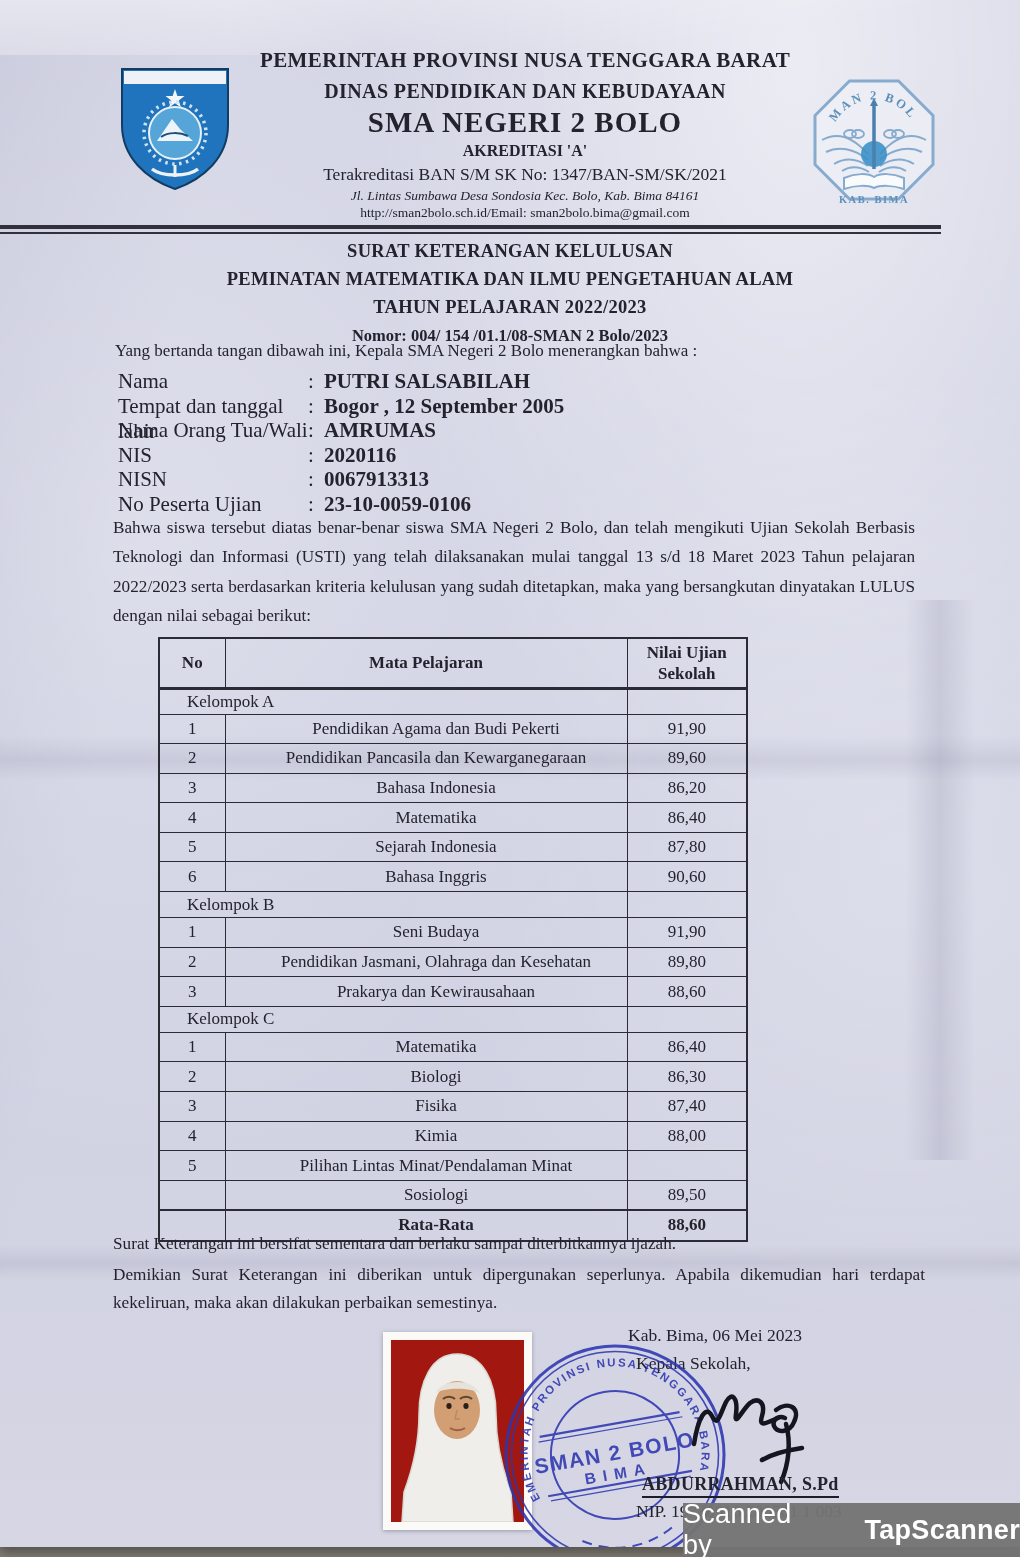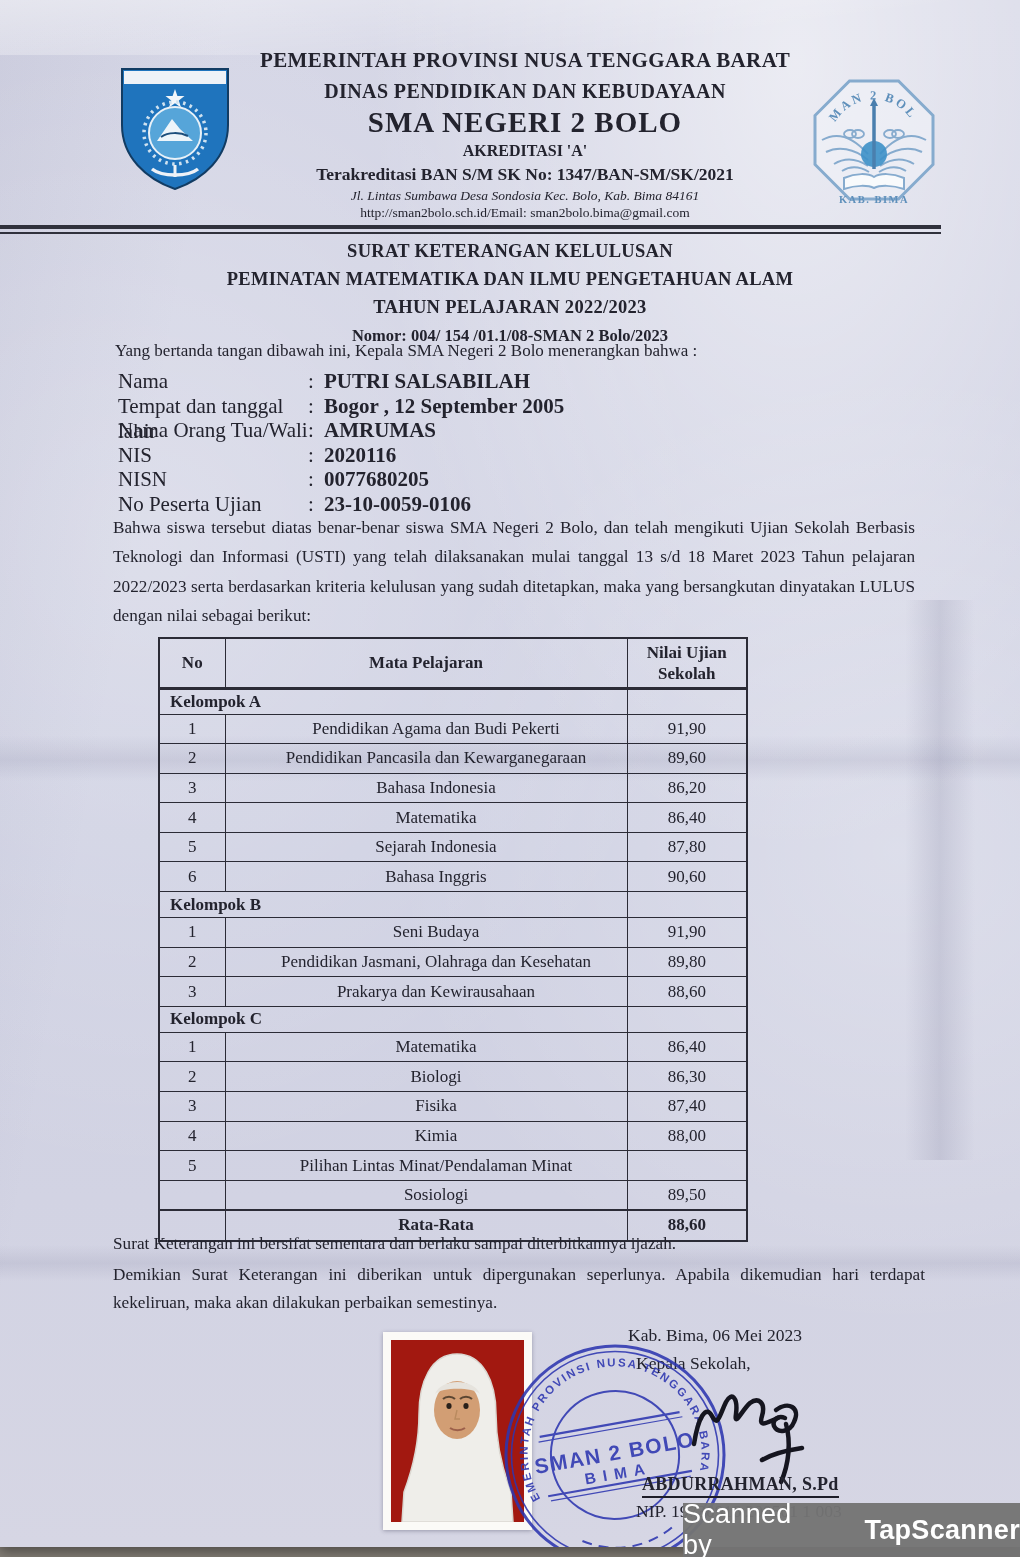--- a/index.html
+++ b/index.html
@@ -31,21 +31,21 @@
     background:linear-gradient(180deg, transparent, rgba(95,95,130,.12) 50%, transparent); }
   .crease.c4 { left:0; top:0; width:1020px; height:55px;
     background:linear-gradient(172deg, rgba(255,255,255,.5), transparent 70%); }
 
   
   .letterhead-text { position:absolute; left:225px; top:48px; width:600px; text-align:center; }
   .h-gov    { font-size:21px;   font-weight:bold; letter-spacing:.4px; }
   .h-dept   { font-size:20px;   font-weight:bold; margin-top:7px; letter-spacing:.4px; }
   .h-school { font-size:29px;   font-weight:bold; margin-top:3px; letter-spacing:1px; }
   .h-akr    { font-size:16px;   font-weight:bold; margin-top:3px; }
-  .h-ter    { font-size:17.5px; font-weight:bold; margin-top:4px; }
+  .h-ter    { font-size:17.5px; font-weight:normal; margin-top:4px; }
   .h-addr   { font-size:13.5px; font-style:italic; margin-top:3px; }
   .h-web    { font-size:13.5px; margin-top:1px; }
   .logo-left  { position:absolute; left:112px; top:60px; width:126px; height:138px; }
   .logo-right { position:absolute; left:806px; top:72px; width:136px; height:136px; }
   .head-rule { position:absolute; left:0; top:225px; width:941px; height:9px;
     border-top:4px solid #30313c; border-bottom:2px solid #30313c; }
 
   
   .title-block { position:absolute; left:140px; top:241px; width:740px; text-align:center; }
   .t-main  { font-size:18.5px; font-weight:bold; letter-spacing:.3px; }
@@ -64,21 +64,21 @@
   .body-par { position:absolute; left:113px; top:513px; width:802px;
     font-size:17.2px; line-height:29.4px; text-align:justify; }
 
   
   .grades-wrap { position:absolute; left:158px; top:617px; }
   table.grades { border-collapse:collapse; table-layout:fixed; width:588px; }
   .grades th, .grades td { border:1.6px solid #2b2b36; font-size:17px; overflow:hidden; white-space:nowrap; }
   table.grades { border:2.5px solid #2b2b36;margin-top:20px; }
   .grades thead th { height:50px; font-weight:bold; text-align:center; line-height:1.25;
     border-bottom:3px solid #2b2b36; }
-  .row-group td { font-weight:bold; padding-left:10px; height:26px; }
+  .row-group td { font-weight:normal; padding-left:27px; height:26px; }
   .row-data td { height:29.6px; }
   .cell-no { text-align:center; }
   .cell-subject { padding-left:20px;text-align:center; }
   .cell-score { text-align:center; }
   .row-footer td { font-weight:bold; height:31px; border-top:2.5px solid #2b2b36; }
 
   
   .closing { position:absolute; left:113px; top:1230px; width:812px;
     font-size:17.2px; line-height:28.5px; }
   .closing .p2 { text-align:justify; margin-top:2px; }
@@ -188,21 +188,21 @@
         <span class="field-value">AMRUMAS</span>
       </div>
       <div class="field-row">
         <span class="field-label">NIS</span>
         <span class="field-colon">:</span>
         <span class="field-value">2020116</span>
       </div>
       <div class="field-row">
         <span class="field-label">NISN</span>
         <span class="field-colon">:</span>
-        <span class="field-value">0077680205</span>
+        <span class="field-value">0067913313</span>
       </div>
       <div class="field-row">
         <span class="field-label">No Peserta Ujian</span>
         <span class="field-colon">:</span>
         <span class="field-value">23-10-0059-0106</span>
       </div>
     </div>
 
   <div class="body-par">Bahwa siswa tersebut diatas benar-benar siswa SMA Negeri  2 Bolo, dan telah mengikuti Ujian Sekolah Berbasis Teknologi dan Informasi (USTI) yang telah dilaksanakan mulai tanggal 13 s/d 18 Maret 2023 Tahun pelajaran 2022/2023 serta berdasarkan kriteria kelulusan yang sudah ditetapkan, maka yang bersangkutan dinyatakan LULUS dengan nilai sebagai berikut:</div>
 

